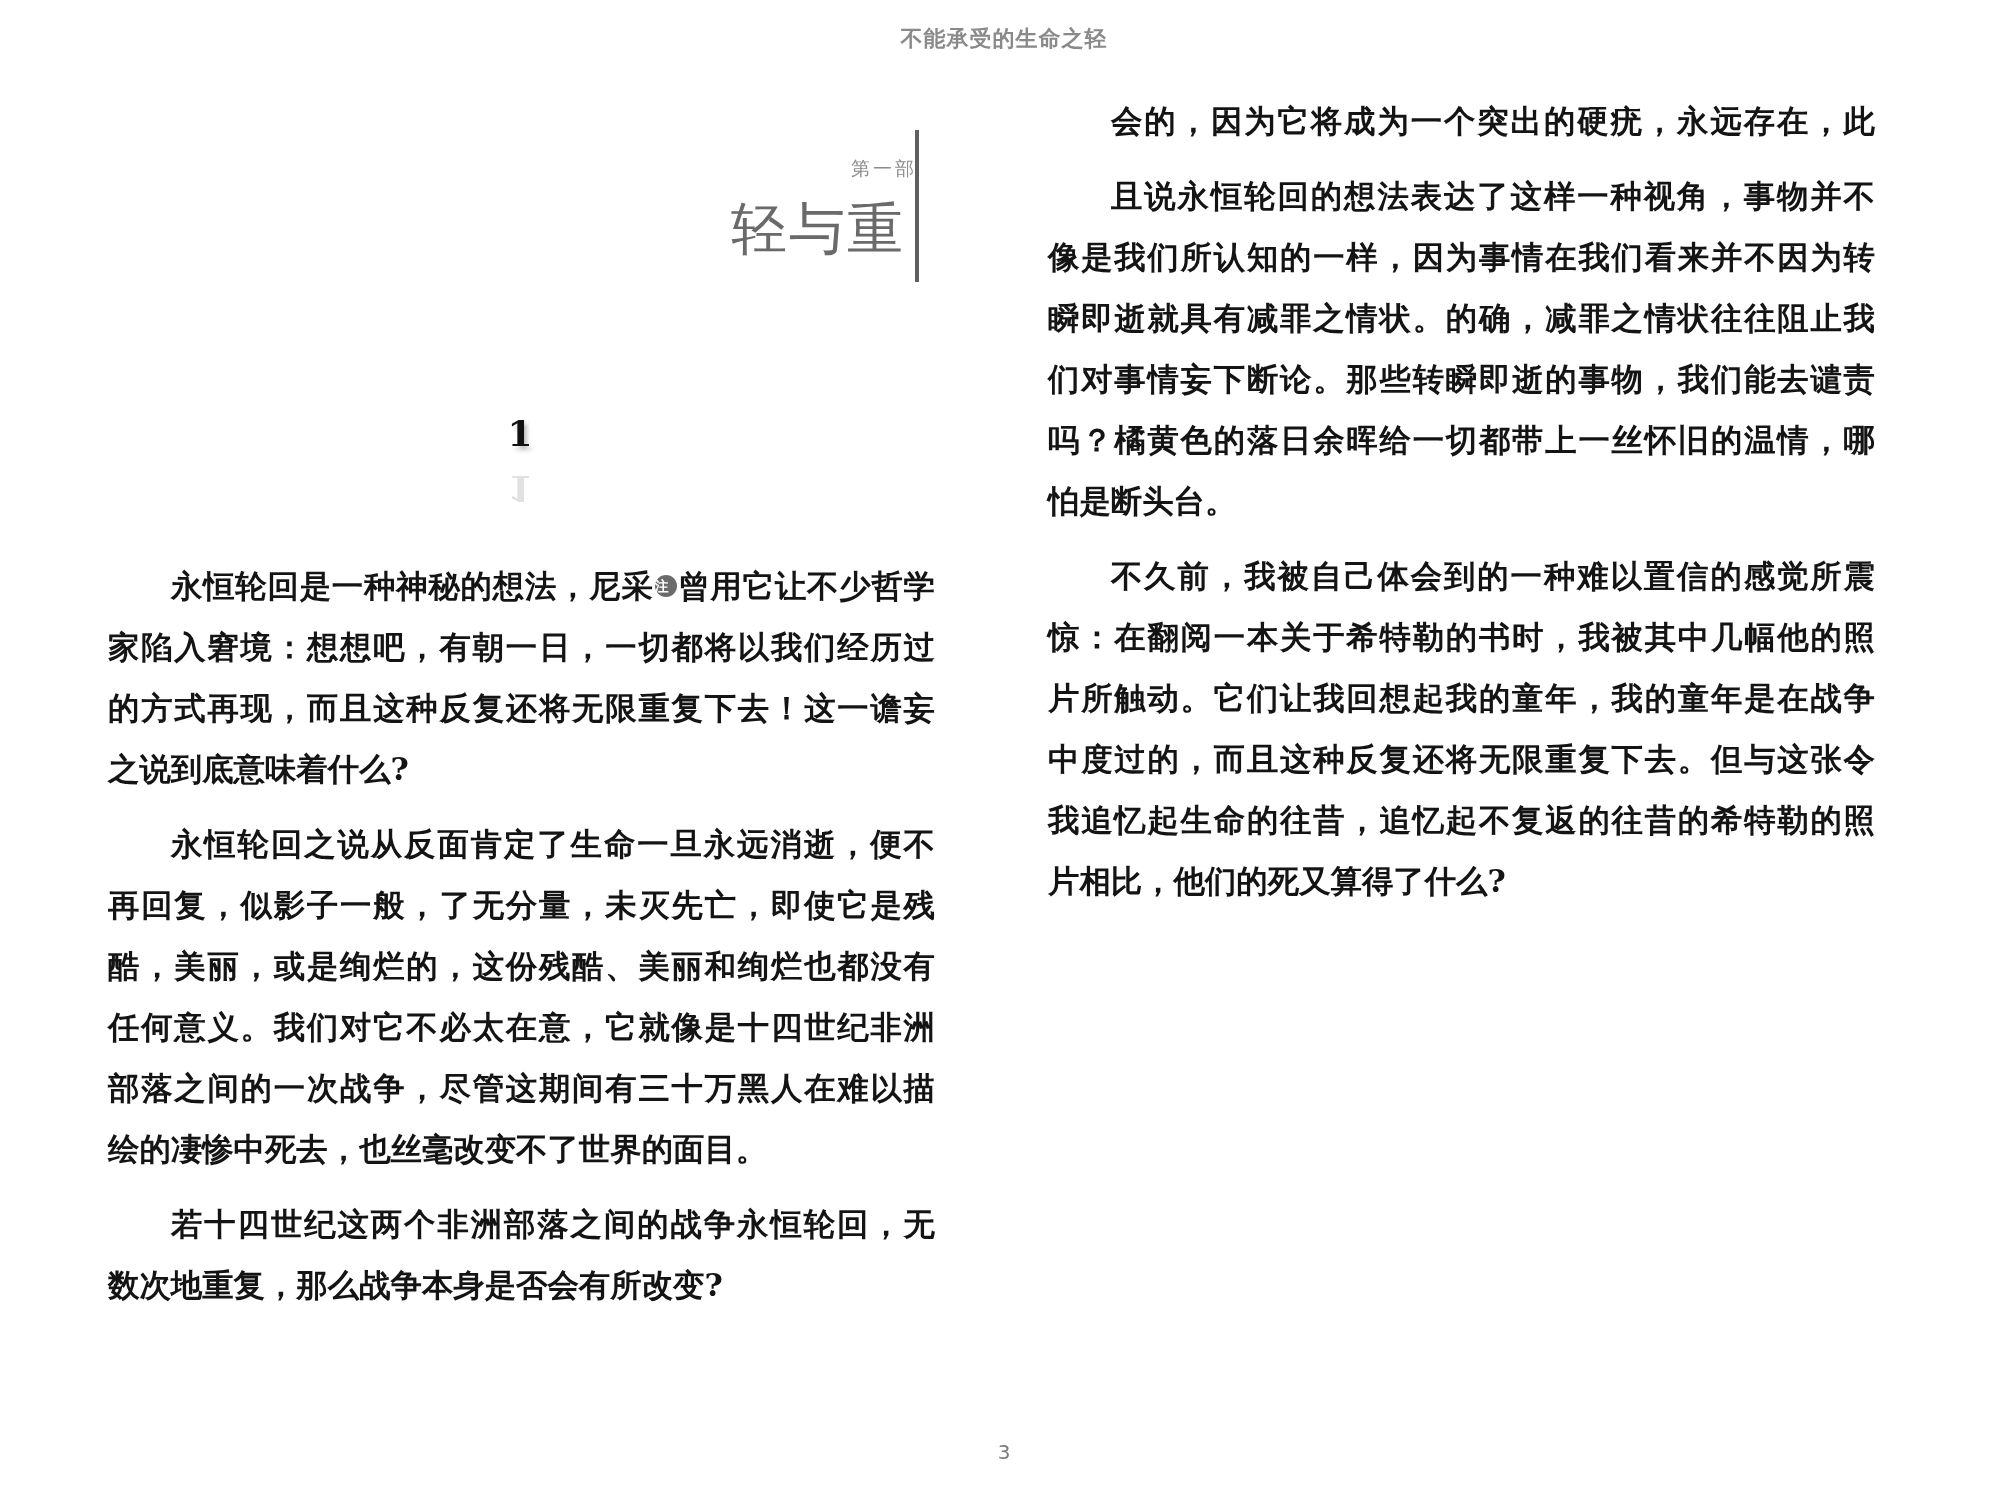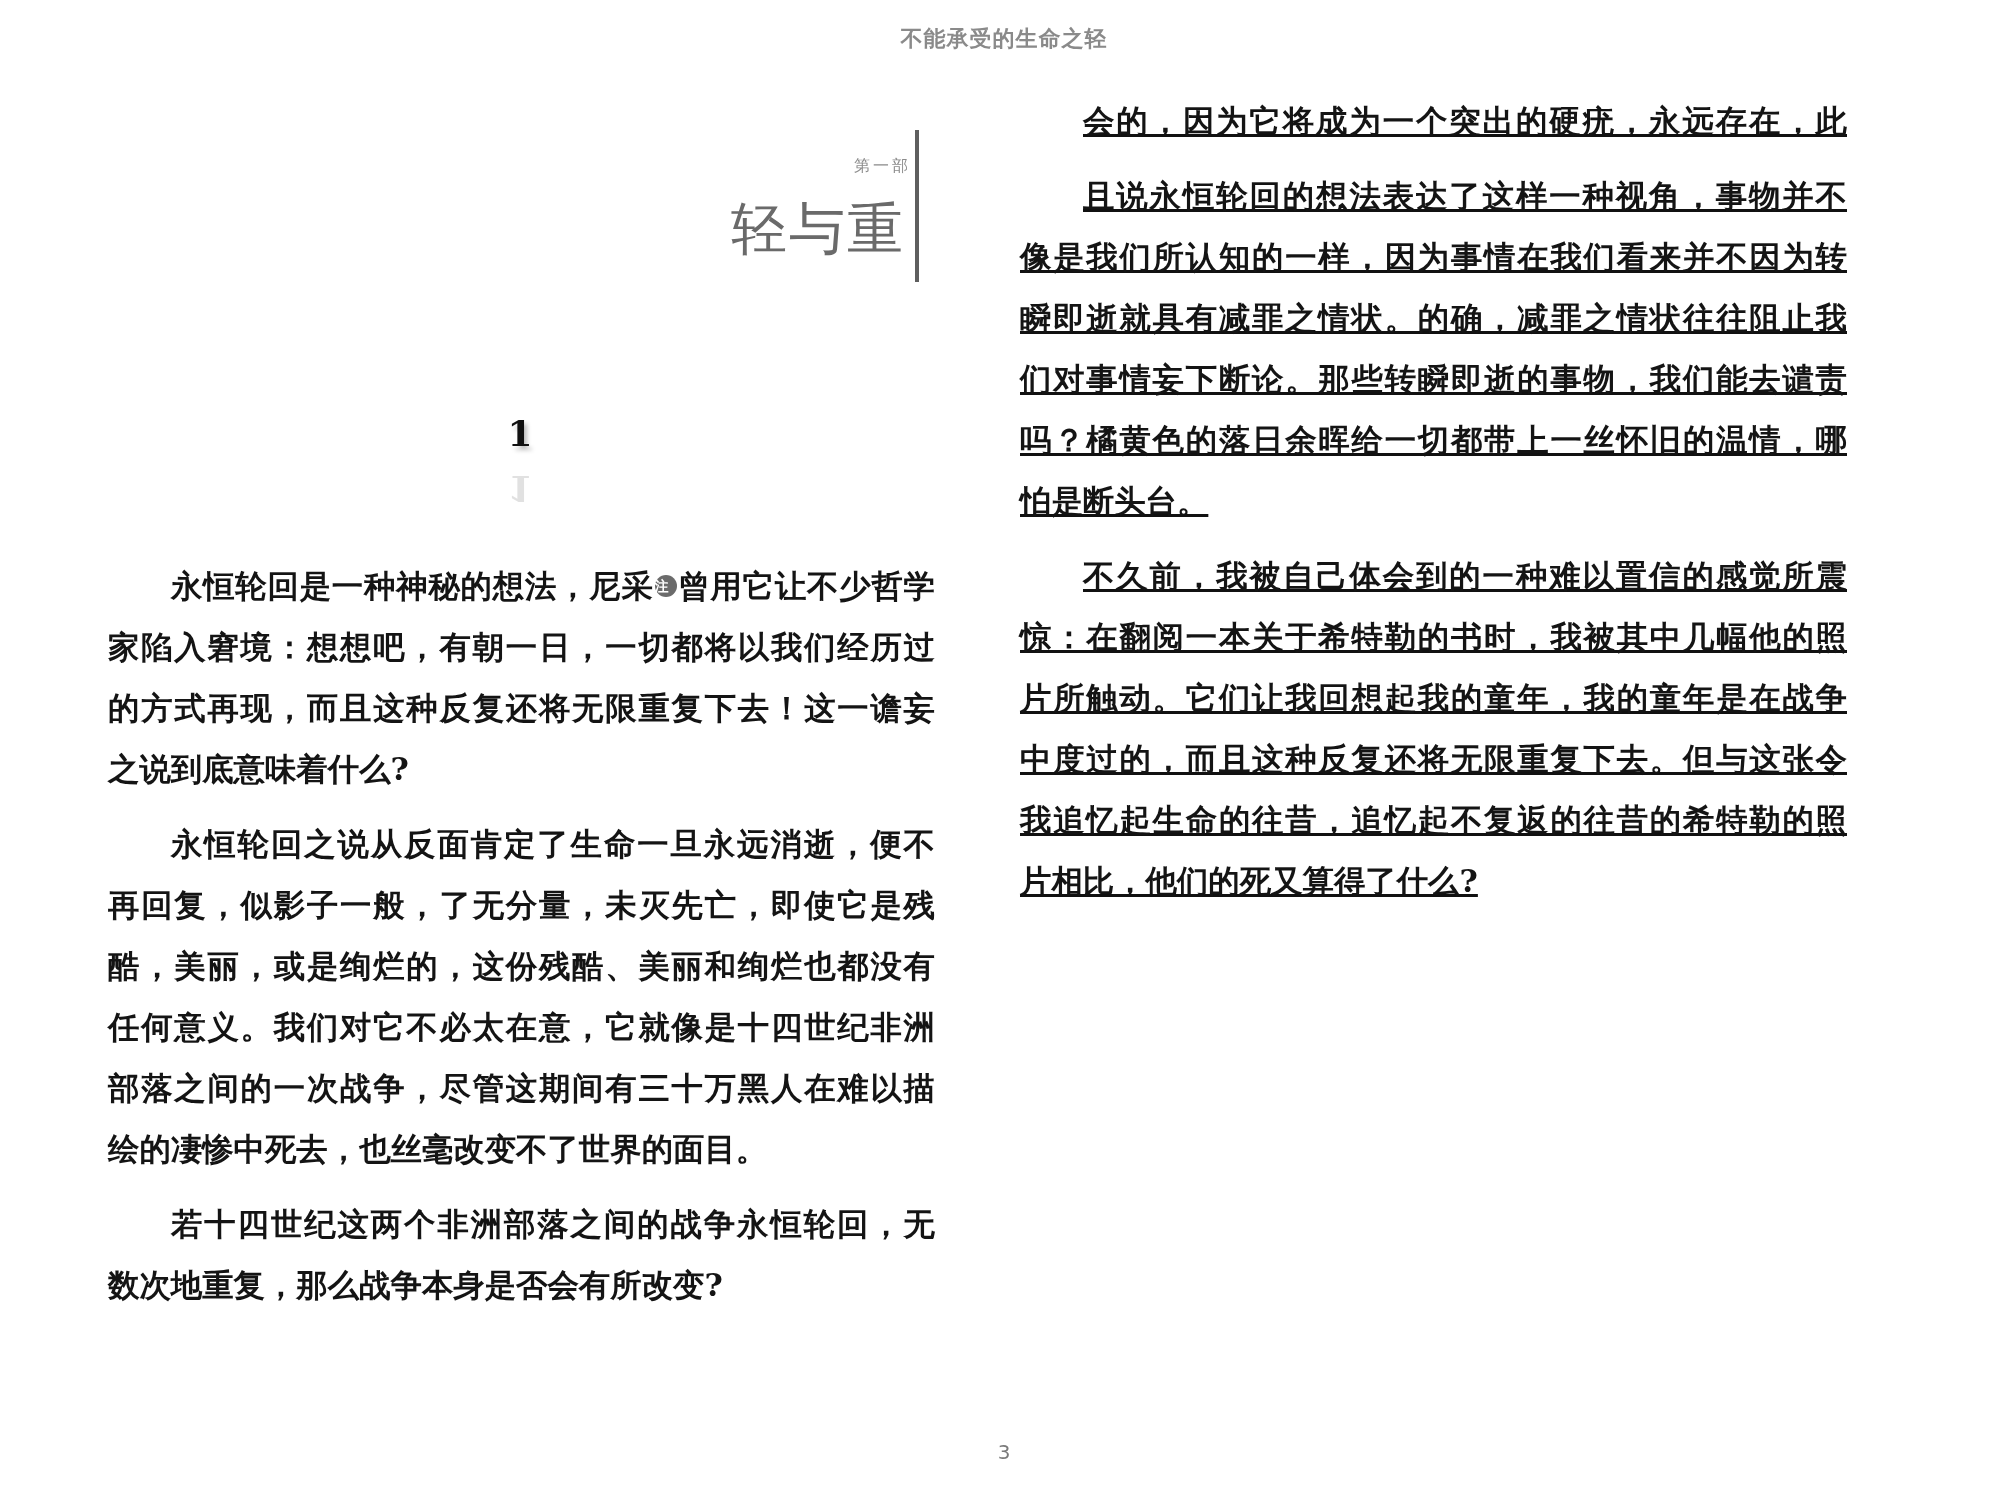--- a/index.html
+++ b/index.html
@@ -37,23 +37,23 @@
   .part-bar {
     position: absolute;
     right: 0;
     top: 0;
     width: 4px;
     height: 152px;
     background: #5f5f5f;
   }
   .part-label {
     position: absolute;
-    right: 8px;
+    right: 2px;
     top: 26px;
-    font-size: 16px;
+    font-size: 19px;
     color: #8c8c8c;
     letter-spacing: 3px;
     white-space: nowrap;
   }
   .part-title {
     position: absolute;
     right: 14px;
     top: 62px;
     font-size: 56px;
     color: #6a6a6a;
@@ -86,21 +86,21 @@
     opacity: 0.12;
     height: 34px;
     overflow: hidden;
     line-height: 34px;
   }
   .column {
     position: absolute;
     width: 827px;
   }
   .col-left { left: 108px; top: 562px; }
-  .col-right { left: 1020px; top: 97px; text-decoration: underline; }
+  .col-right { left: 1048px; top: 97px; }
   .para {
     margin: 0 0 14px 0;
   }
   .line {
     display: block;
     height: 61px;
     line-height: 48px;
     font-size: 31.4px;
     font-weight: bold;
     white-space: nowrap;

